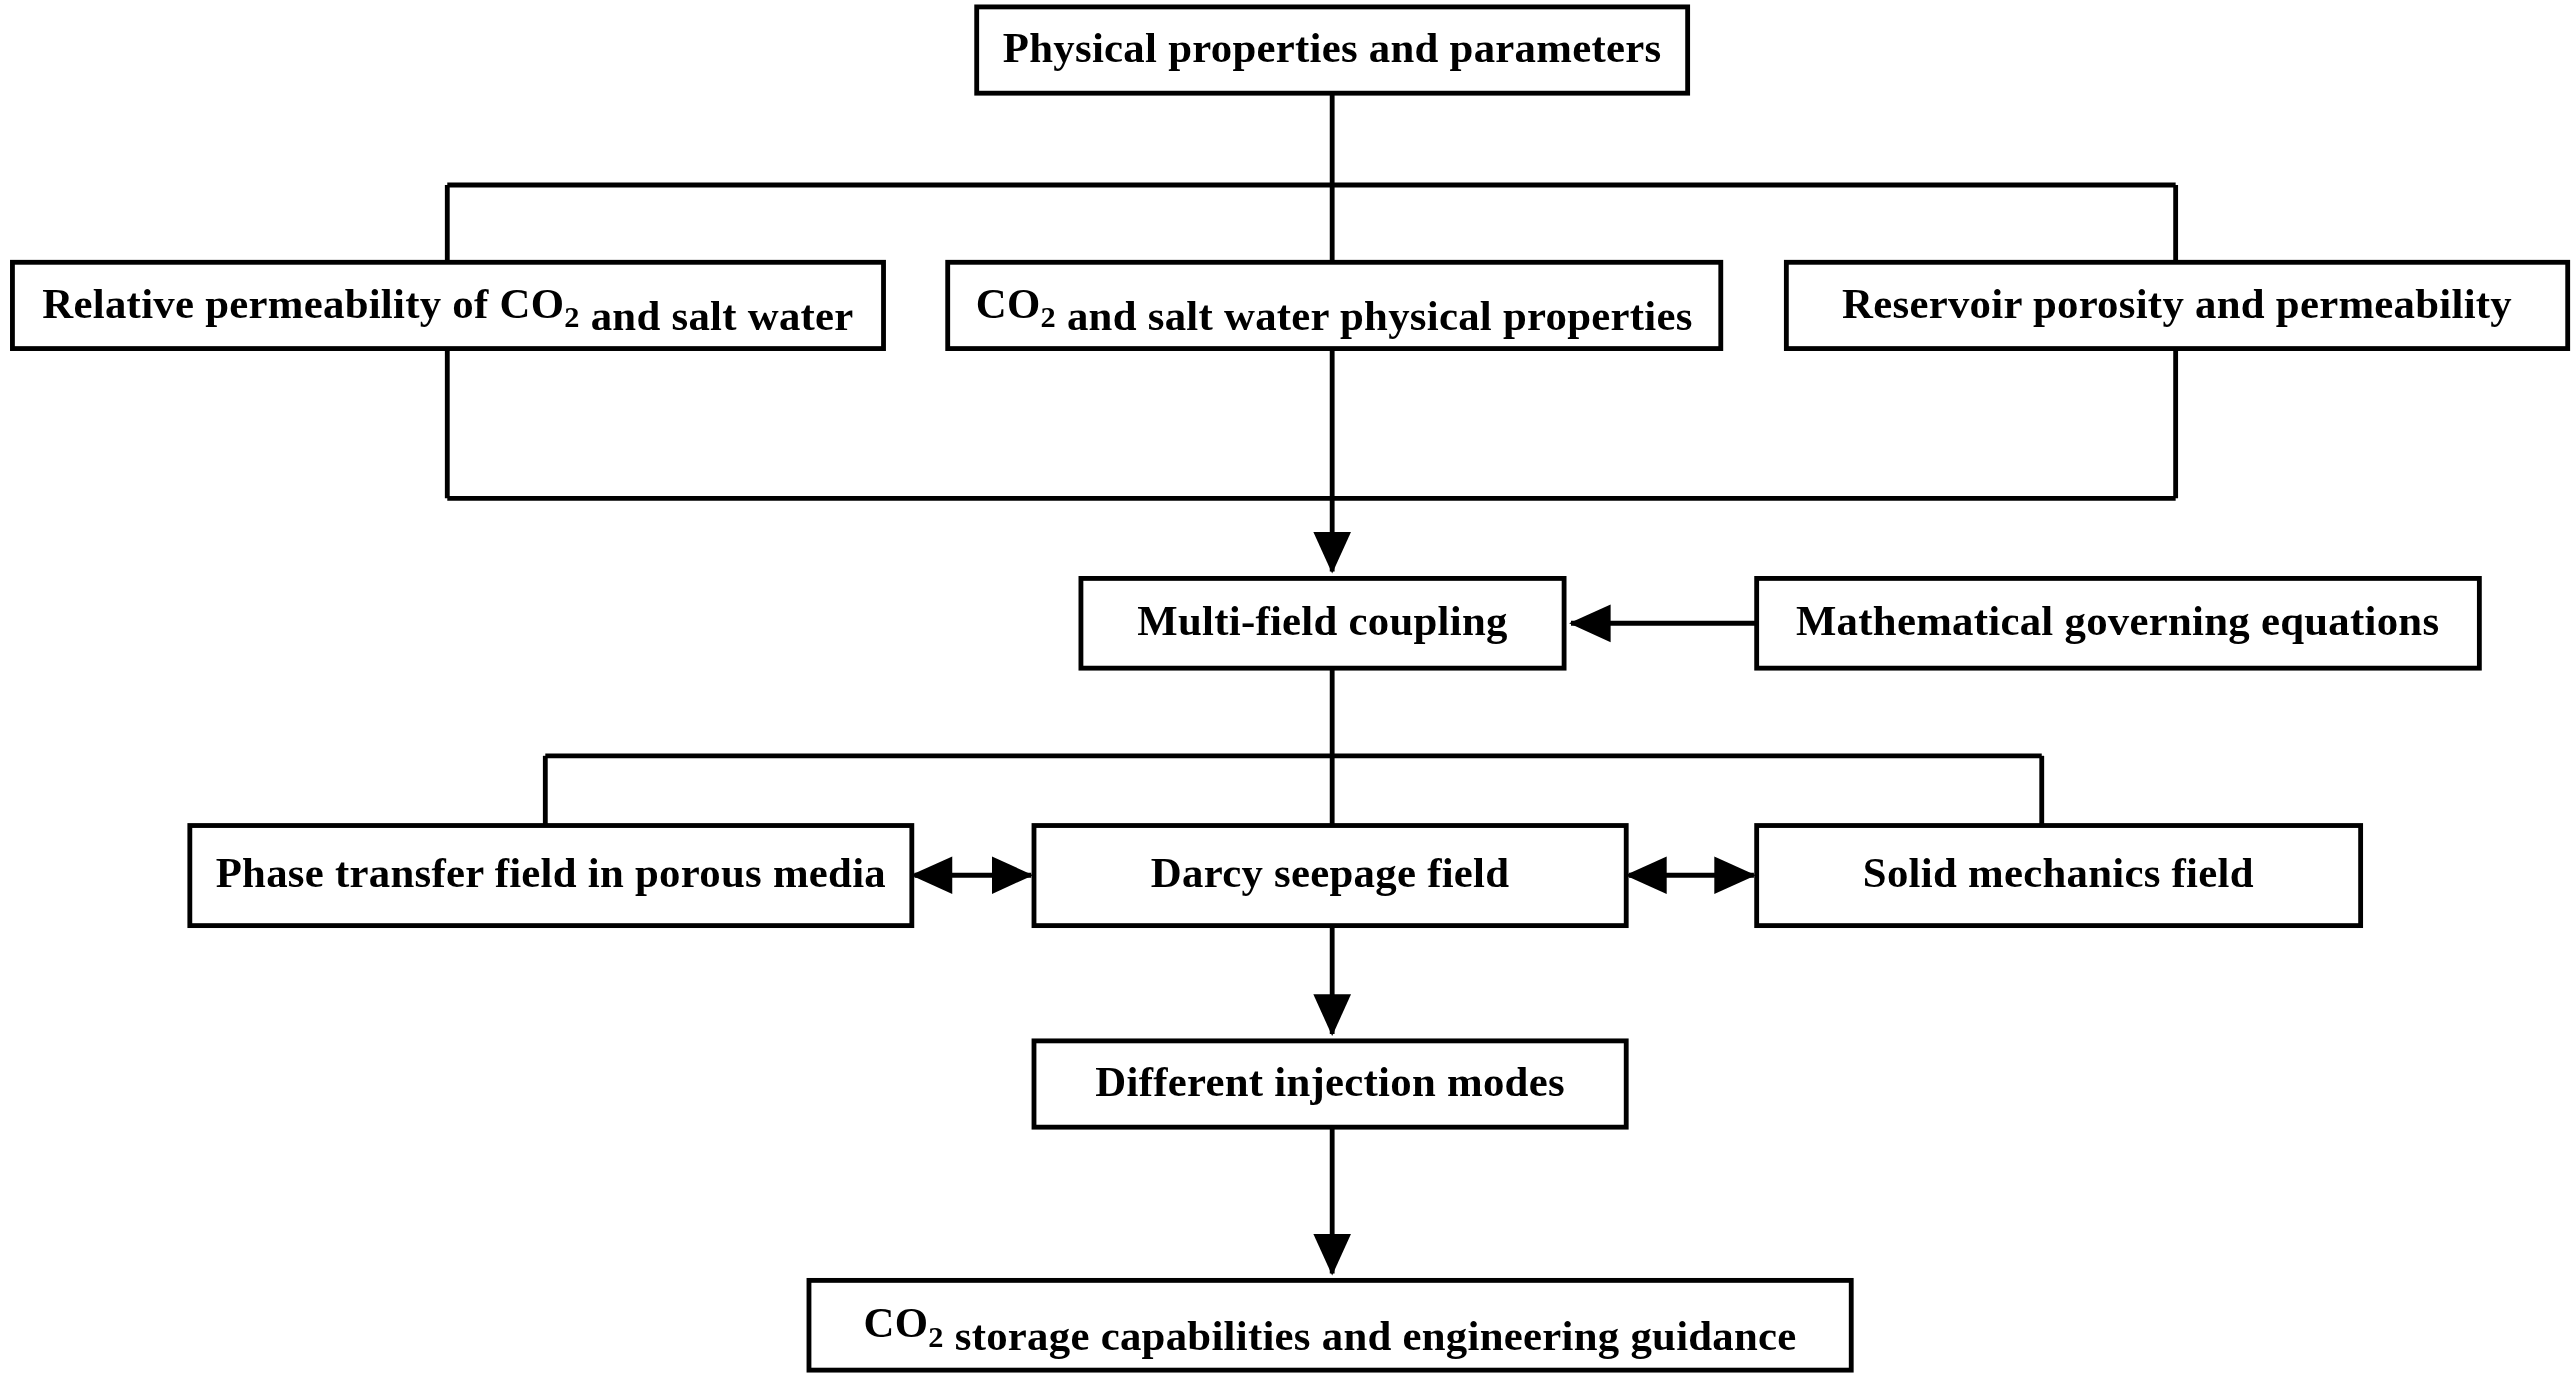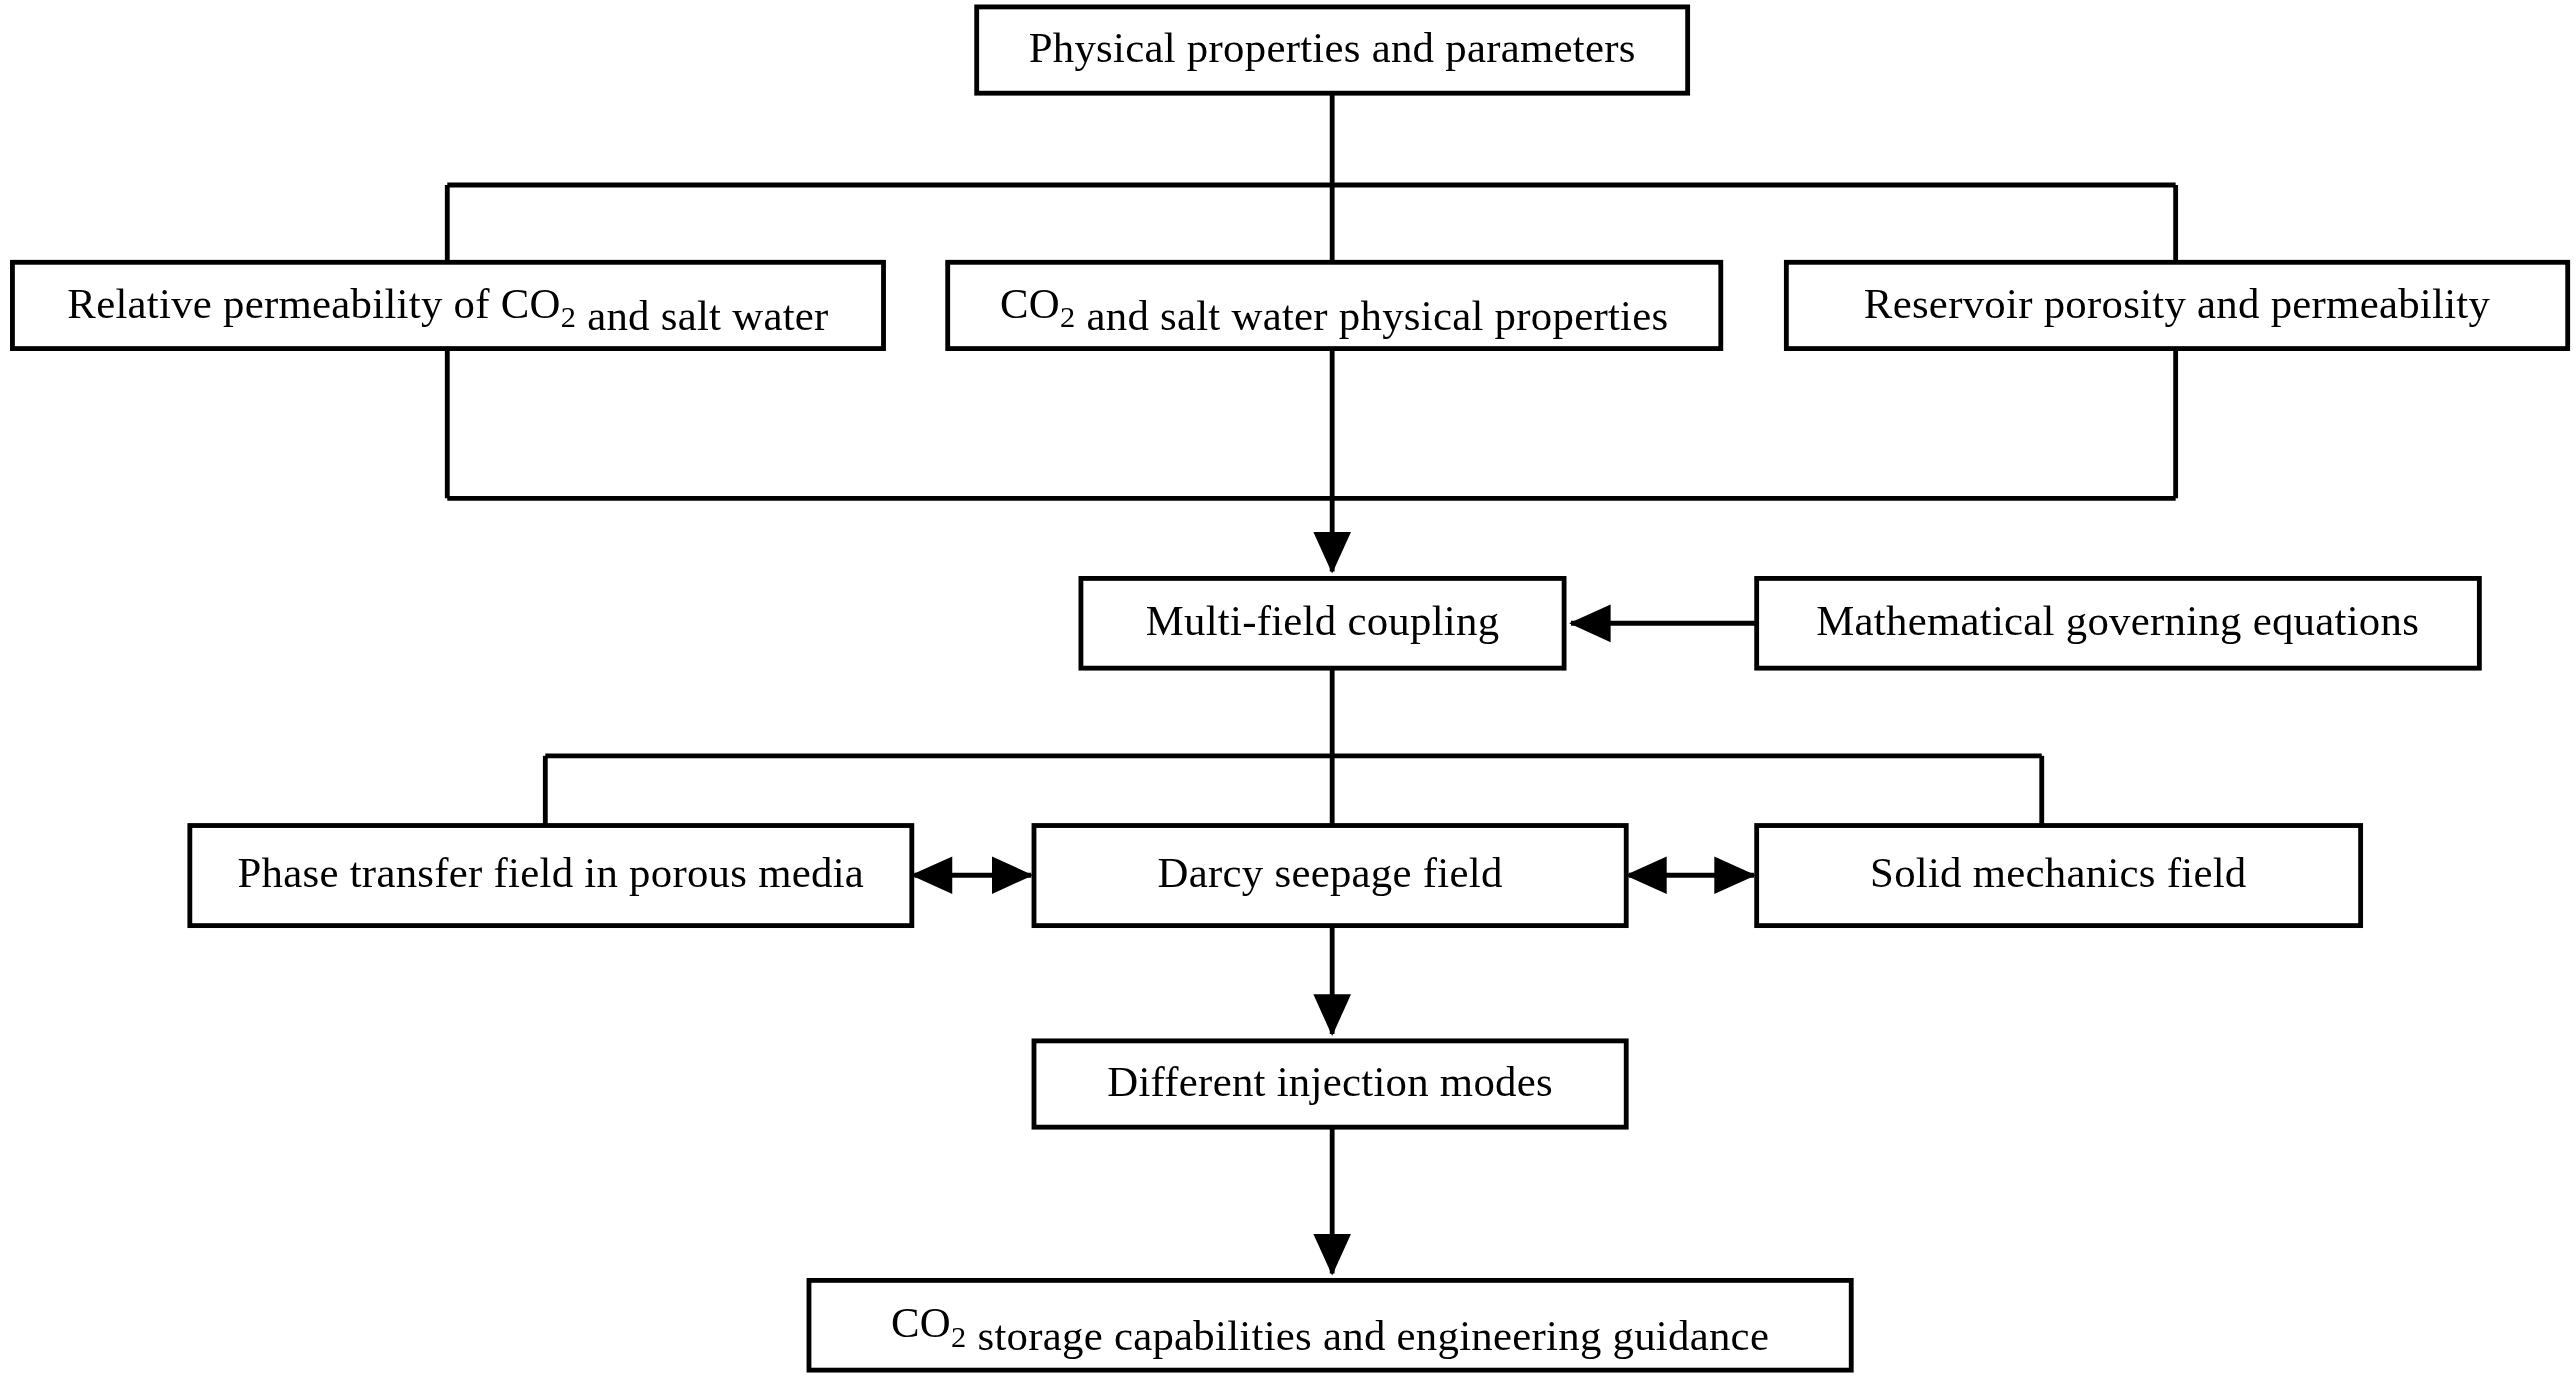--- a/index.html
+++ b/index.html
@@ -11,20 +11,21 @@
     width: 2576px;
     height: 1386px;
     font-family: "Liberation Serif", "DejaVu Serif", serif;
     overflow: hidden;
   }
   #flowchart-root {
     position: relative;
     width: 2576px;
     height: 1386px;
     background: #ffffff;
+    font-weight: bold;
   }
   svg.diagram {
     position: absolute;
     top: 0;
     left: 0;
     width: 2576px;
     height: 1386px;
     display: block;
   }
   .node-box {

